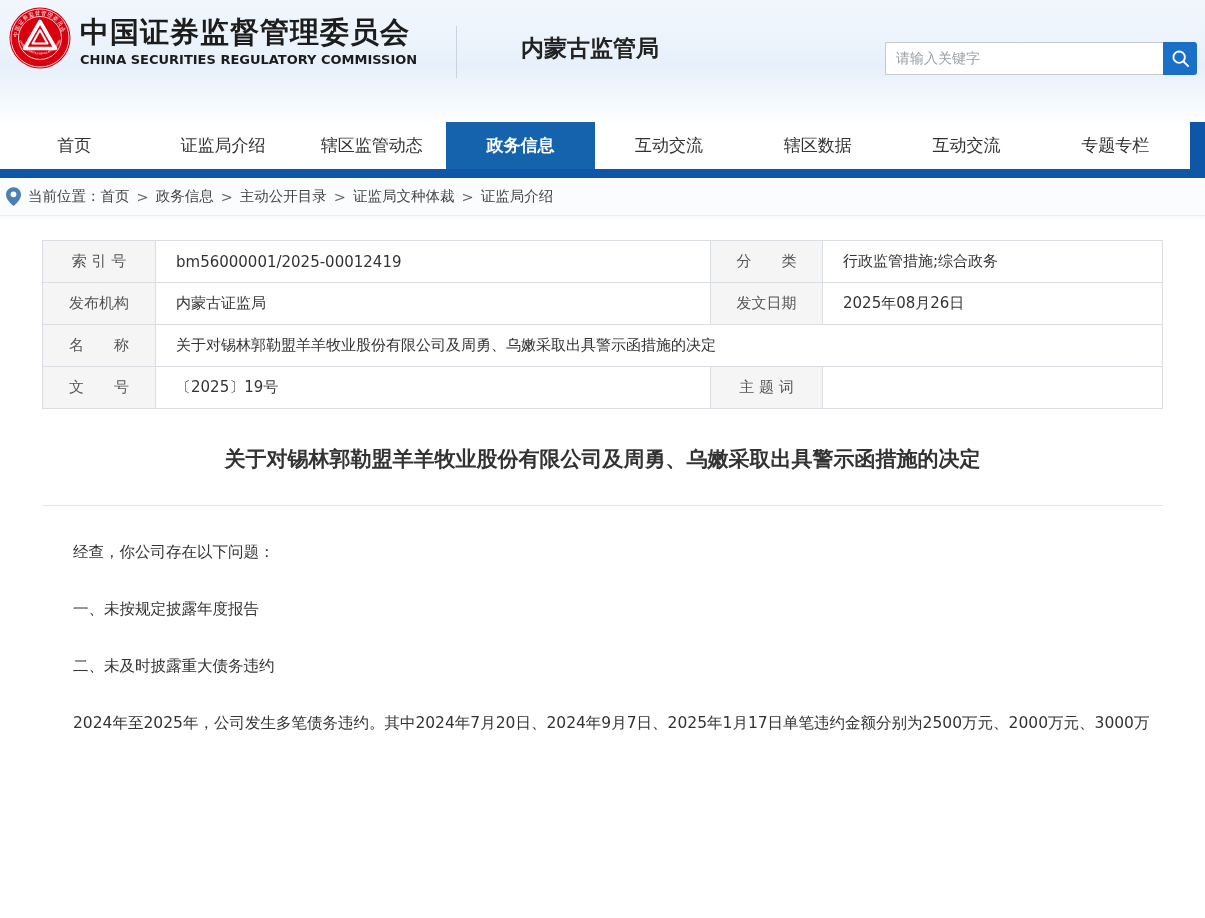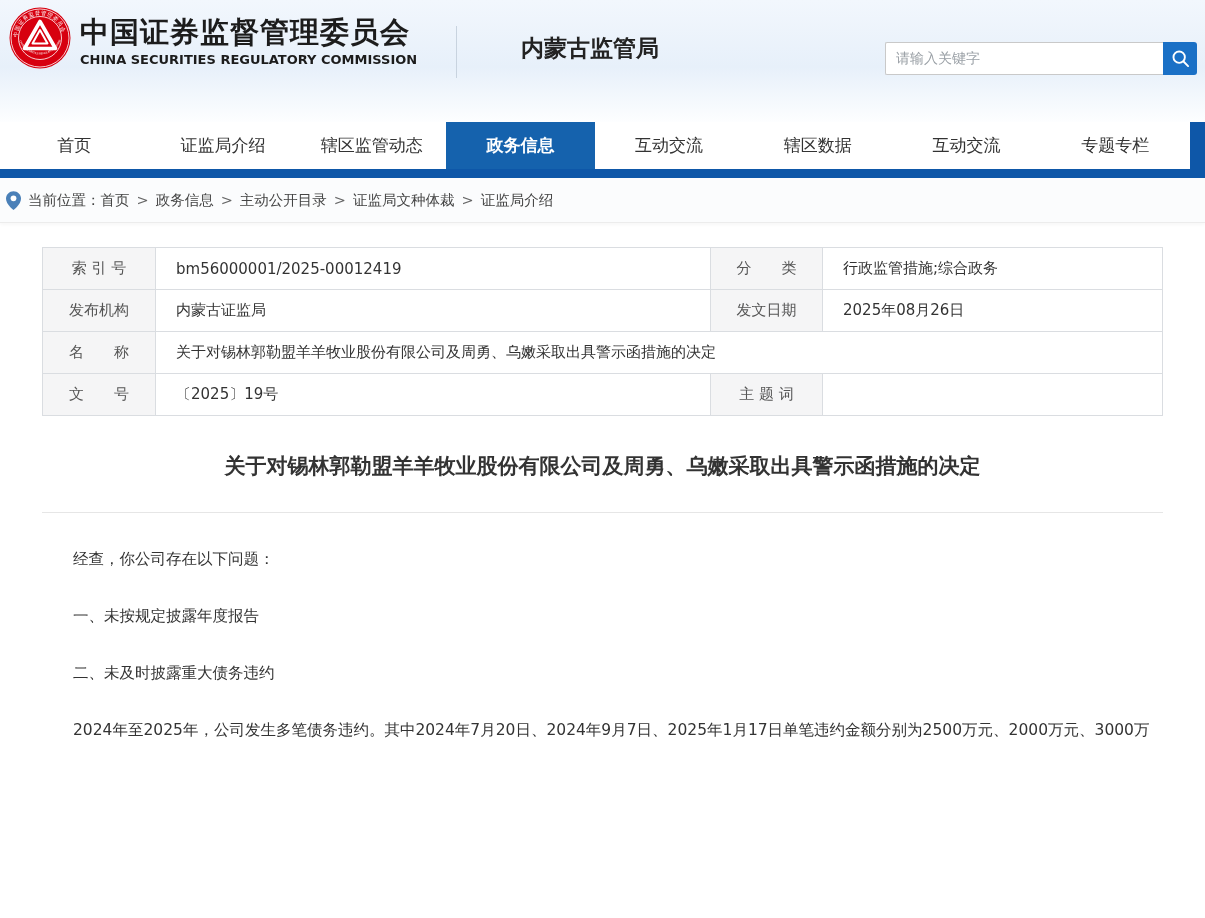--- a/index.html
+++ b/index.html
@@ -40,21 +40,21 @@
   .nav-item {
     flex:0 0 148.7px; display:flex; align-items:center; justify-content:center;
     font-size:17px; color:#333; text-decoration:none; cursor:pointer; white-space:nowrap;
   }
   .nav-item.active { background:#1562ad; color:#fff; font-weight:bold; }
   .nav-filler { flex:1; background:#0e57a8; }
   .nav-bar { height:9px; background:#0e57a8; }
 
   
   .breadcrumb {
-    display:flex; align-items:center; height:45px; padding-left:6px;
+    display:flex; align-items:center; height:38px; padding-left:6px;
     background:#fbfcfd; border-bottom:1px solid #ececec;
     box-shadow:0 2px 3px rgba(0,0,0,0.03);
     font-size:14.5px; color:#444;
   }
   .breadcrumb .pin { margin-right:7px; display:flex; }
   .breadcrumb a { color:#444; text-decoration:none; cursor:pointer; }
   .bc-sep { margin:0 7px; color:#666; }
 
   
   .content { padding:24px 42px 0 42px; }

